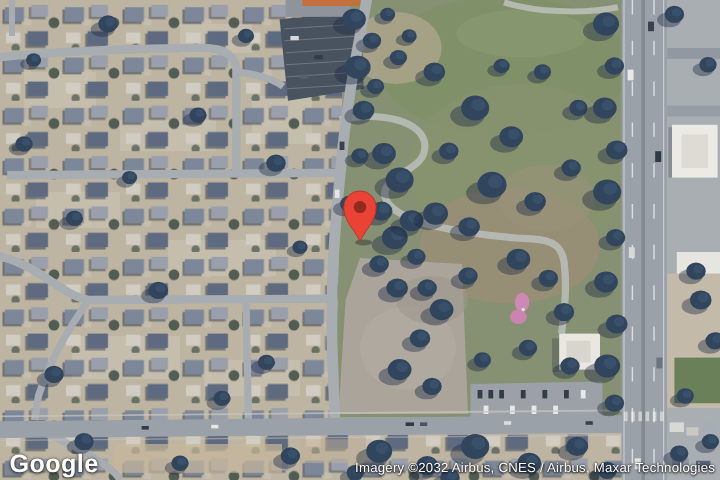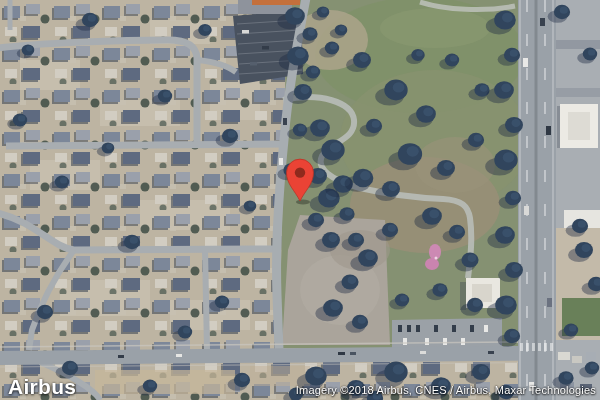--- a/index.html
+++ b/index.html
@@ -279,15 +279,15 @@
         <use href="#tree" transform="translate(205,30) scale(0.75)"></use>
   </g>
 
   <g>
     <ellipse cx="303" cy="202" rx="7" ry="2.5" fill="rgba(0,0,0,0.3)"></ellipse>
     <path d="M300 201 c-5.2 -10.6 -13.5 -16.9 -13.5 -28.4 a13.5 13.5 0 1 1 27 0 c0 11.5 -8.3 17.8 -13.5 28.4 z" stroke="#b93225" stroke-width="0.8" fill="#EA4335"></path>
     <circle cx="300" cy="172.6" r="5.2" fill="#8F2A1D"></circle>
   </g>
 </svg>
 
-<div class="google-logo">Airbus</div>
-<div class="attribution">Imagery ©2018 Airbus, CNES / Airbus, Maxar Technologies</div>
+<div class="google-logo">Google</div>
+<div class="attribution">Imagery ©2032 Airbus, CNES / Airbus, Maxar Technologies</div>
 </div>
 
 </body></html>

